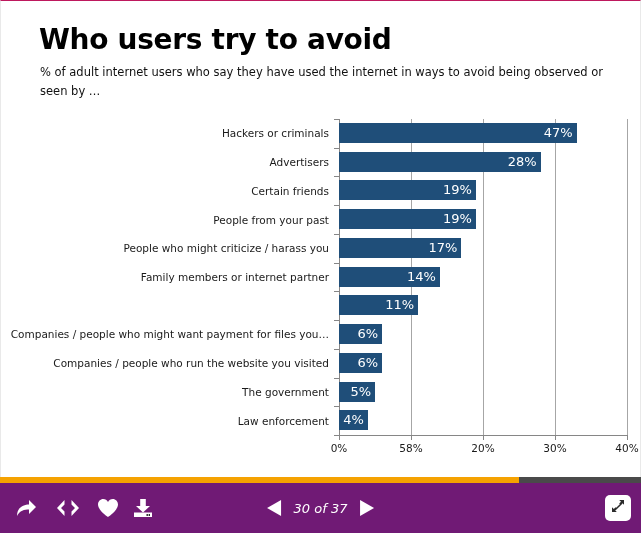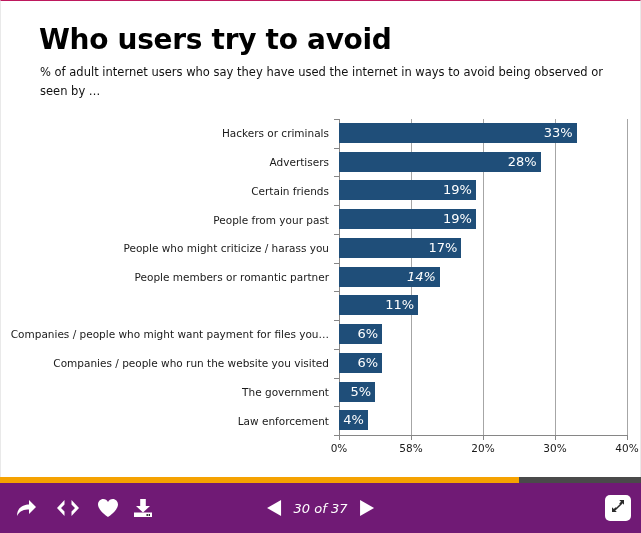--- a/index.html
+++ b/index.html
@@ -212,54 +212,54 @@
 
   <div id="chart">
     <div id="axis-line"></div>
     <div id="axis-bottom"></div>
     <div id="cat-labels">
         <div class="cat-label" style="top: 8.36364px; right: 6px;">Hackers or criminals</div>
         <div class="cat-label" style="top: 37.0909px; right: 6px;">Advertisers</div>
         <div class="cat-label" style="top: 65.8182px; right: 6px;">Certain friends</div>
         <div class="cat-label" style="top: 94.5455px; right: 6px;">People from your past</div>
         <div class="cat-label" style="top: 123.273px; right: 6px;">People who might criticize / harass you</div>
-        <div class="cat-label" style="top: 152px; right: 6px;">People members or romantic partner</div>
+        <div class="cat-label" style="top: 152px; right: 6px;">Family members or internet partner</div>
         <div class="cat-label" style="top: 209.455px; right: 6px;">Companies / people who might want payment for files you…</div>
         <div class="cat-label" style="top: 238.182px; right: 6px;">Companies / people who run the website you visited</div>
         <div class="cat-label" style="top: 266.909px; right: 6px;">The government</div>
         <div class="cat-label" style="top: 295.636px; right: 6px;">Law enforcement</div>
       </div>
     <div id="plot">
         <div class="gridline" style="left: 72px;"></div>
         <div class="gridline" style="left: 144px;"></div>
         <div class="gridline" style="left: 216px;"></div>
         <div class="gridline" style="left: 288px;"></div>
         <div class="bar-row" style="top: 0px; width: 288px;">
           <div class="bar" style="width: 237.6px; background: rgb(31, 78, 121);"></div>
-          <div class="bar-value" style="left: 237.6px;">33%</div>
+          <div class="bar-value" style="left: 237.6px;">47%</div>
         </div>
         <div class="bar-row" style="top: 28.7273px; width: 288px;">
           <div class="bar" style="width: 201.6px; background: rgb(31, 78, 121);"></div>
           <div class="bar-value" style="left: 201.6px;">28%</div>
         </div>
         <div class="bar-row" style="top: 57.4545px; width: 288px;">
           <div class="bar" style="width: 136.8px; background: rgb(31, 78, 121);"></div>
           <div class="bar-value" style="left: 136.8px;">19%</div>
         </div>
         <div class="bar-row" style="top: 86.1818px; width: 288px;">
           <div class="bar" style="width: 136.8px; background: rgb(31, 78, 121);"></div>
           <div class="bar-value" style="left: 136.8px;">19%</div>
         </div>
         <div class="bar-row" style="top: 114.909px; width: 288px;">
           <div class="bar" style="width: 122.4px; background: rgb(31, 78, 121);"></div>
           <div class="bar-value" style="left: 122.4px;">17%</div>
         </div>
         <div class="bar-row" style="top: 143.636px; width: 288px;">
           <div class="bar" style="width: 100.8px; background: rgb(31, 78, 121);"></div>
-          <div class="bar-value" style="left: 100.8px; font-style: italic;">14%</div>
+          <div class="bar-value" style="left: 100.8px;">14%</div>
         </div>
         <div class="bar-row" style="top: 172.364px; width: 288px; padding-left: 48px;">
           <div class="bar" style="width: 79.2px; background: rgb(31, 78, 121);"></div>
           <div class="bar-value" style="left: 79.2px;">11%</div>
         </div>
         <div class="bar-row" style="top: 201.091px; width: 288px;">
           <div class="bar" style="width: 43.2px; background: rgb(31, 78, 121);"></div>
           <div class="bar-value" style="left: 43.2px;">6%</div>
         </div>
         <div class="bar-row" style="top: 229.818px; width: 288px;">

